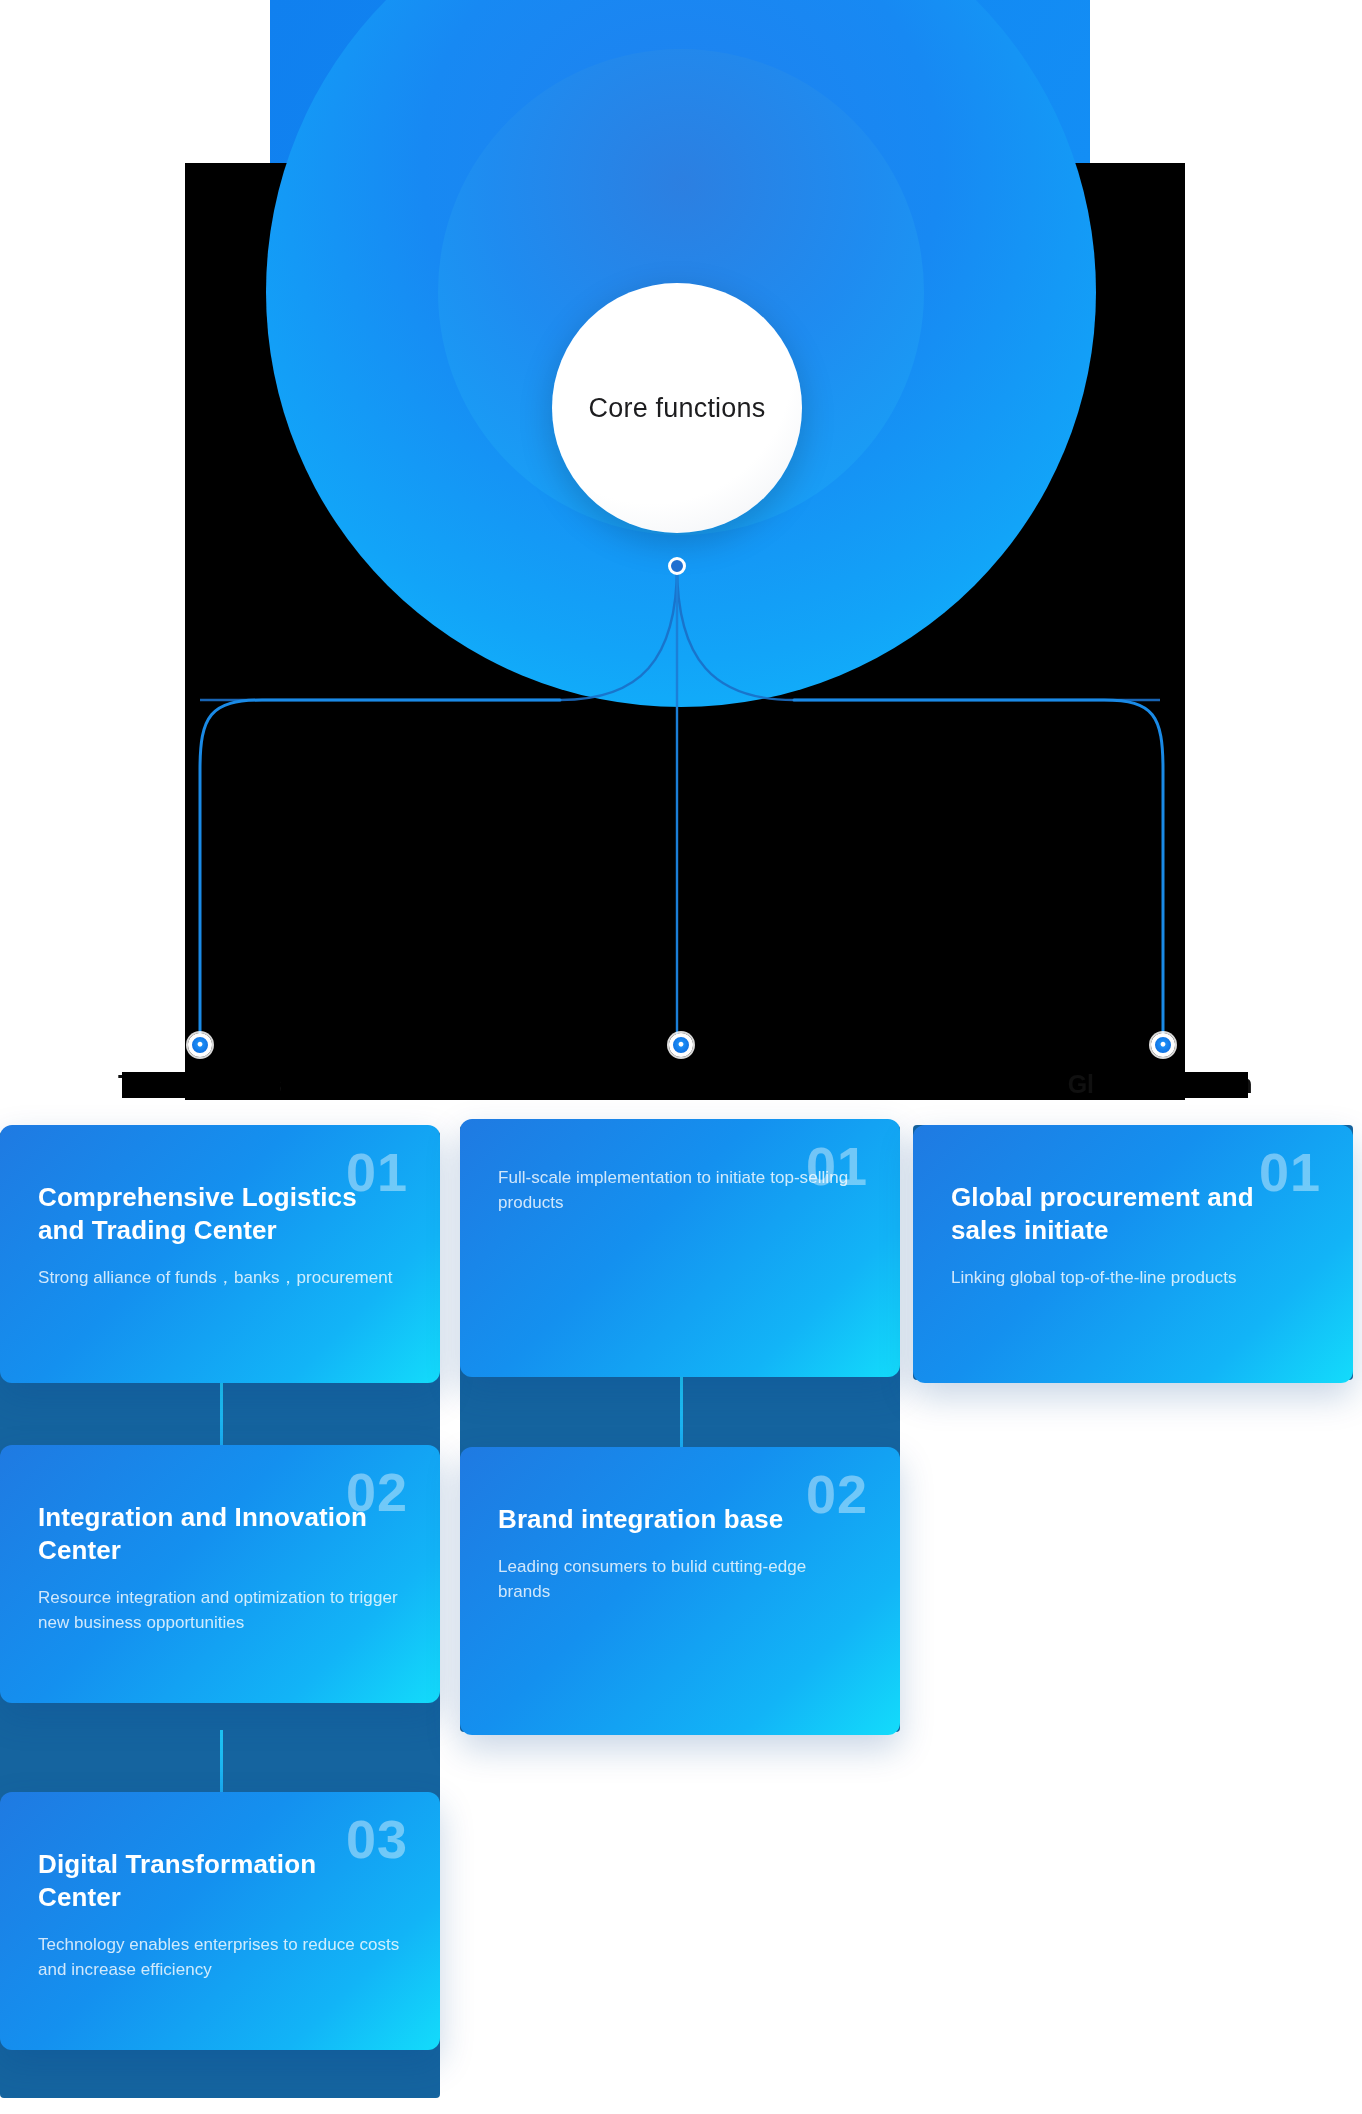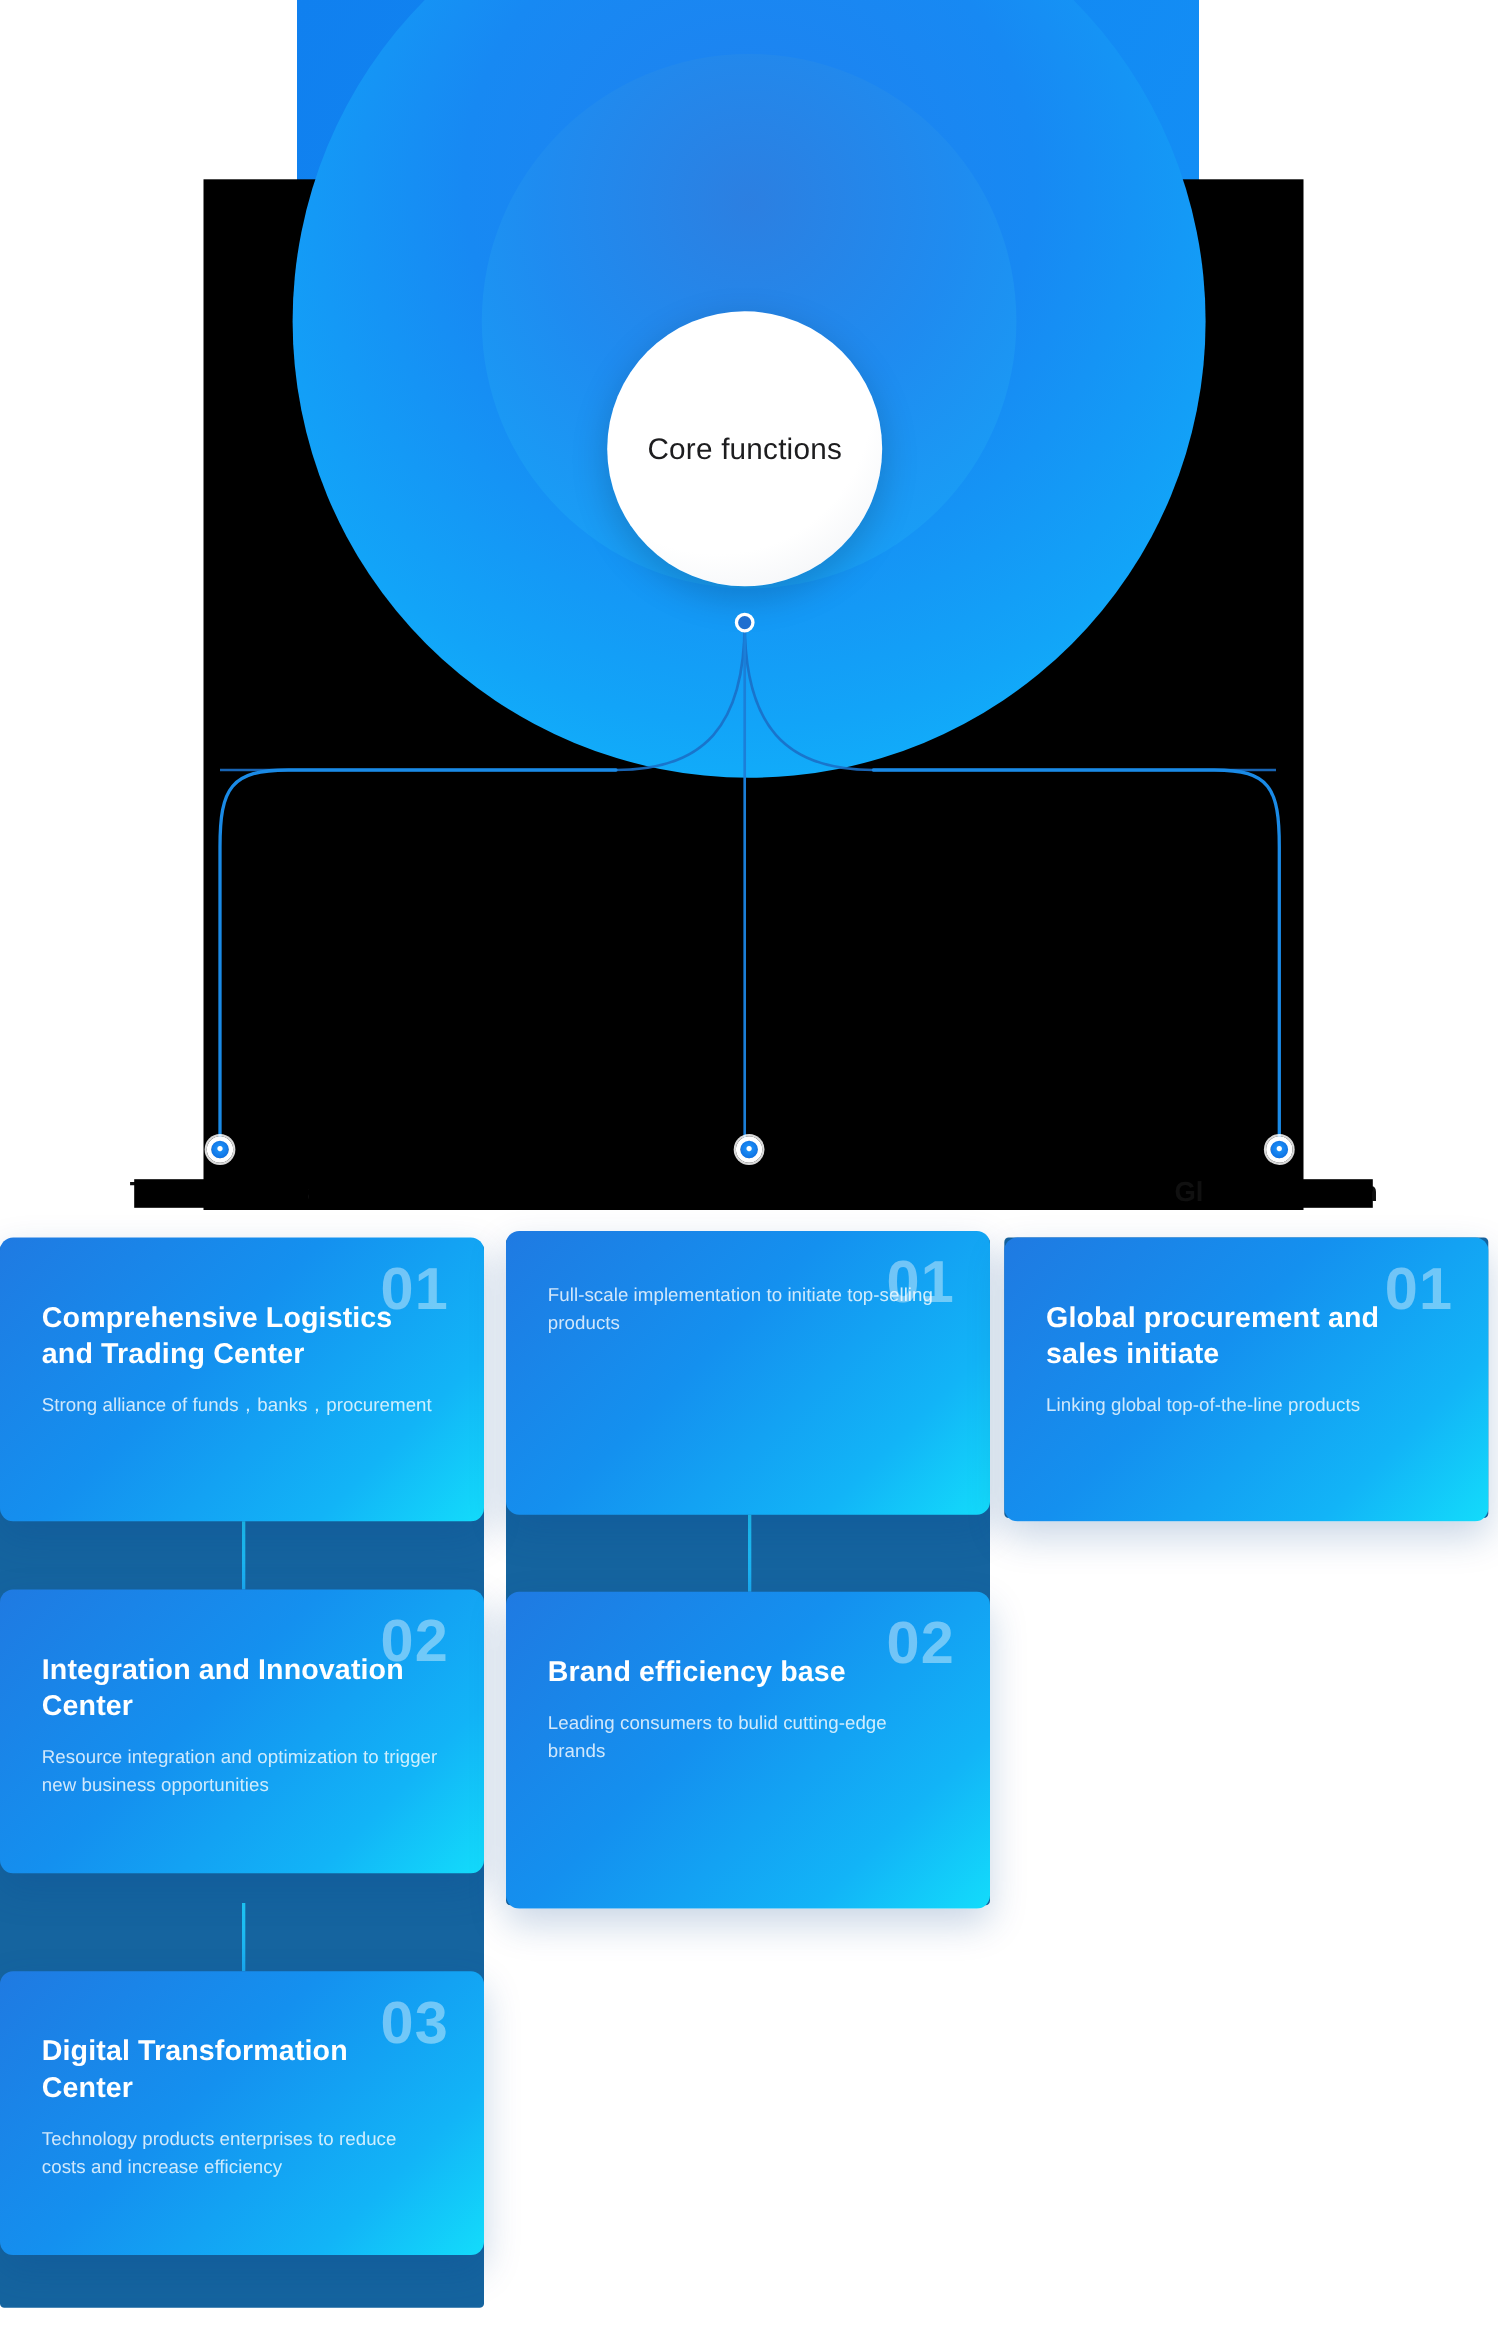--- a/index.html
+++ b/index.html
@@ -277,32 +277,32 @@
       <div class="desc">Strong alliance of funds，banks，procurement</div>
     </div>
     <div class="card" style="top:320px; height:258px;">
       <div class="num">02</div>
       <div class="title">Integration and Innovation Center</div>
       <div class="desc">Resource integration and optimization to trigger new business opportunities</div>
     </div>
     <div class="card" style="top:667px; height:258px;">
       <div class="num">03</div>
       <div class="title">Digital Transformation Center</div>
-      <div class="desc">Technology products enterprises to reduce costs and increase efficiency</div>
+      <div class="desc">Technology enables enterprises to reduce costs and increase efficiency</div>
     </div>
   </div>
 
   <div class="col c2">
     <div class="card" style="top:-6px; height:258px;">
       <div class="num">01</div>
       <div class="desc">Full-scale implementation to initiate top-selling  products</div>
     </div>
     <div class="card" style="top:322px; height:288px;">
       <div class="num">02</div>
-      <div class="title">Brand efficiency base</div>
+      <div class="title">Brand integration base</div>
       <div class="desc">Leading consumers to bulid cutting-edge brands</div>
     </div>
   </div>
 
   <div class="col c3">
     <div class="card" style="top:0px; height:258px;">
       <div class="num">01</div>
       <div class="title">Global procurement and sales initiate</div>
       <div class="desc">Linking global top-of-the-line products</div>
     </div>

